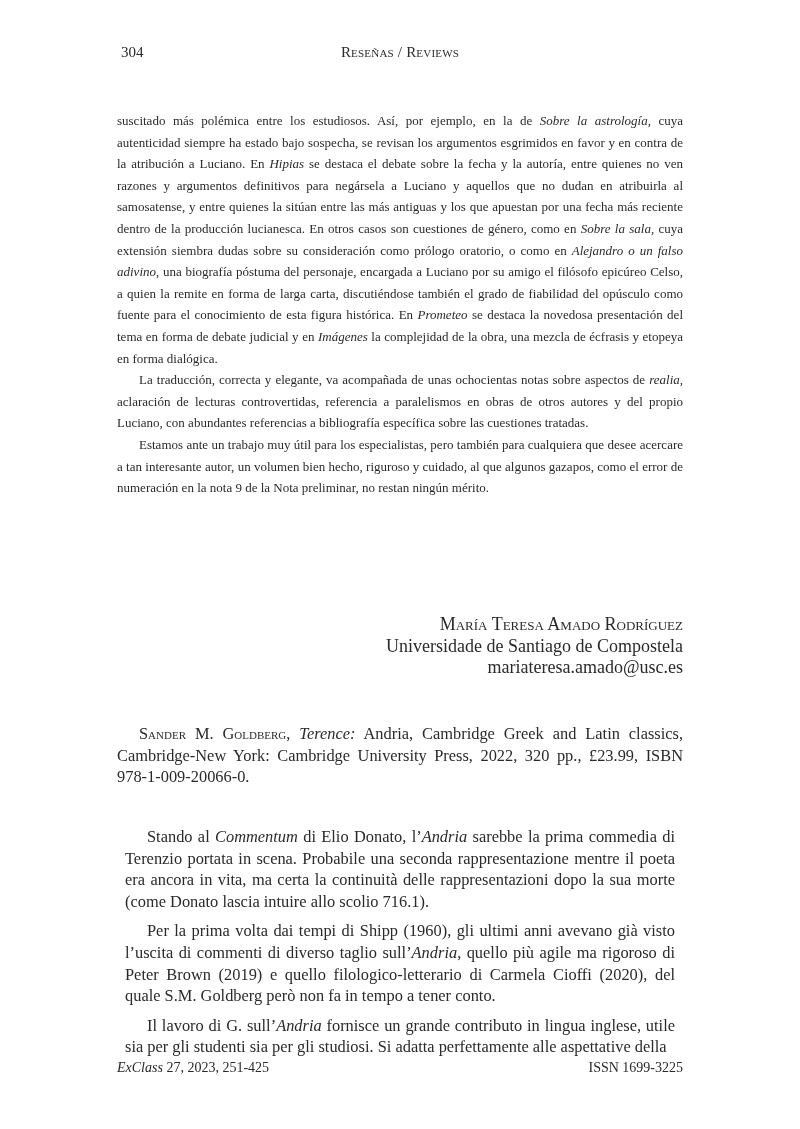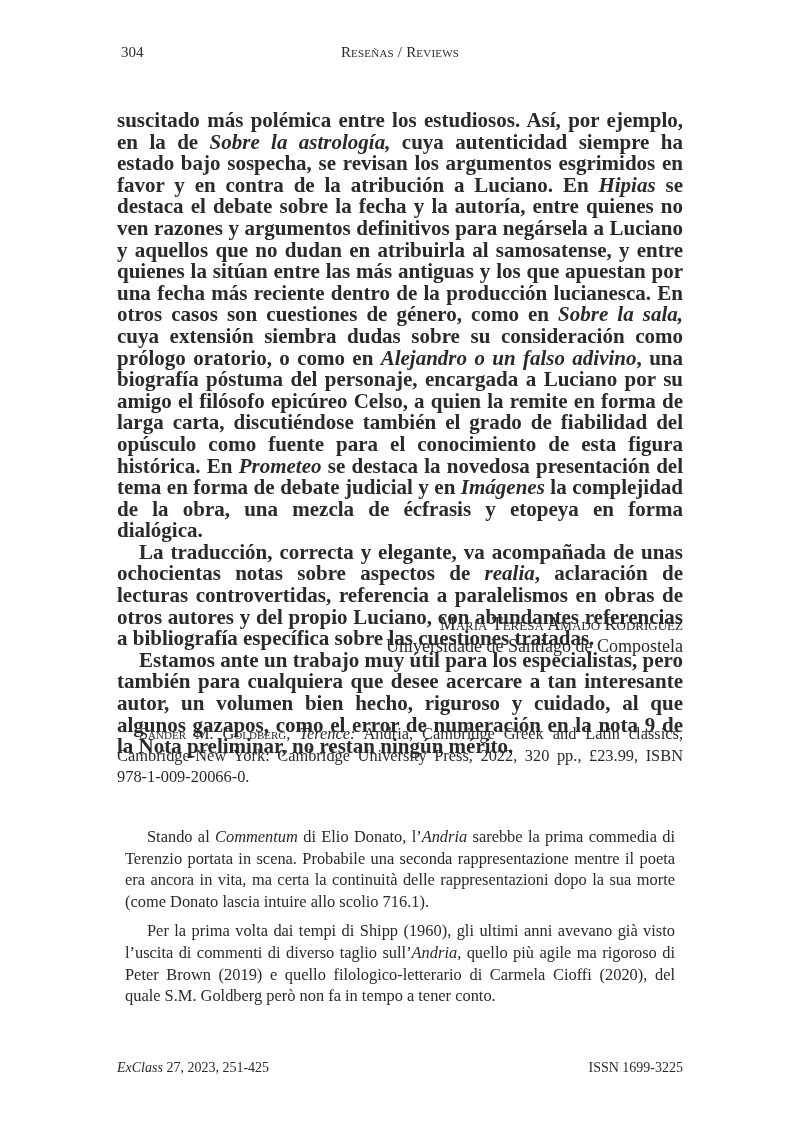--- a/index.html
+++ b/index.html
@@ -1,21 +1,21 @@
 <!DOCTYPE html>
 <html><head>
 <meta charset="utf-8">
 <style>
   html, body { margin:0; padding:0; background:#ffffff; }
   body { width:800px; height:1129px; position:relative; overflow:hidden;
          font-family:"Liberation Serif", "DejaVu Serif", serif; color:#2a2a2a; }
   .header { position:absolute; top:44px; left:117px; width:566px; height:22px; font-size:15px; }
   .page-num { position:absolute; left:4px; top:0; }
   .running-title { position:absolute; left:0; right:0; text-align:center; font-variant:small-caps; font-size:15px; letter-spacing:0.2px;}
-  .body { position:absolute; top:110px; left:117px; width:566px; font-size:21px; line-height:21.6px;font-weight:bold; }
+  .body { position:absolute; top:110px; left:117px; width:566px; font-size:13px; line-height:21.6px; }
   .body p { margin:0; text-align:justify; }
   .indent { text-indent:22px; }
   i { font-style:italic; }
   .sig { position:absolute; top:614px; right:117px; text-align:right; font-size:18px; line-height:21.6px; }
   .sc { font-variant:small-caps; }
   .review2 { position:absolute; top:723px; left:117px; width:566px; font-size:16.4px; line-height:21.6px; }
   .review2 p { margin:0; text-align:justify; }
   .review2-body { position:absolute; top:818px; left:117px; width:566px; font-size:16.4px; line-height:21.6px; }
   .review2-body p { margin:8px; text-align:justify; }
   .footer { position:absolute; top:1060px; left:117px; width:566px; font-size:14px; }
@@ -32,27 +32,29 @@
 
 <div class="body" id="r1">
     <p><span>suscitado más polémica entre los estudiosos. Así, por ejemplo, en la de </span><i>Sobre la astrología,</i><span> cuya autenticidad siempre ha estado bajo sospecha, se revisan los argumentos esgrimidos en favor y en contra de la atribución a Luciano. En </span><i>Hipias</i><span> se destaca el debate sobre la fecha y la autoría, entre quienes no ven razones y argumentos definitivos para negársela a Luciano y aquellos que no dudan en atribuirla al samosatense, y entre quienes la sitúan entre las más antiguas y los que apuestan por una fecha más reciente dentro de la producción lucianesca. En otros casos son cuestiones de género, como en </span><i>Sobre la sala,</i><span> cuya extensión siembra dudas sobre su consideración como prólogo oratorio, o como en </span><i>Alejandro o un falso adivino</i><span>, una biografía póstuma del personaje, encargada a Luciano por su amigo el filósofo epicúreo Celso, a quien la remite en forma de larga carta, discutiéndose también el grado de fiabilidad del opúsculo como fuente para el conocimiento de esta figura histórica. En </span><i>Prometeo</i><span> se destaca la novedosa presentación del tema en forma de debate judicial y en </span><i>Imágenes</i><span> la complejidad de la obra, una mezcla de écfrasis y etopeya en forma dialógica.</span></p>
     <p class="indent"><span>La traducción, correcta y elegante, va acompañada de unas ochocientas notas sobre aspectos de </span><i>realia</i><span>, aclaración de lecturas controvertidas, referencia a paralelismos en obras de otros autores y del propio Luciano, con abundantes referencias a bibliografía específica sobre las cuestiones tratadas.</span></p>
     <p class="indent"><span>Estamos ante un trabajo muy útil para los especialistas, pero también para cualquiera que desee acercare a tan interesante autor, un volumen bien hecho, riguroso y cuidado, al que algunos gazapos, como el error de numeración en la nota 9 de la Nota preliminar, no restan ningún mérito.</span></p>
   </div>
 
 <div class="sig">
   <div class="sc">María Teresa Amado Rodríguez</div>
   <div>Universidade de Santiago de Compostela</div>
+  <div>mariateresa.amado@usc.es</div>
 </div>
 
 <div class="review2">
   <p class="indent"><span class="sc">Sander M. Goldberg</span>, <i>Terence:</i><span> Andria, Cambridge Greek and Latin classics, Cambridge-New York: Cambridge University Press, 2022, 320 pp., £23.99, ISBN 978-1-009-20066-0.</span></p>
 </div>
 
 <div class="review2-body" id="r2">
     <p class="indent"><span>Stando al </span><i>Commentum</i><span> di Elio Donato, l’</span><i>Andria</i><span> sarebbe la prima commedia di Terenzio portata in scena. Probabile una seconda rappresentazione mentre il poeta era ancora in vita, ma certa la continuità delle rappresentazioni dopo la sua morte (come Donato lascia intuire allo scolio 716.1).</span></p>
     <p class="indent"><span>Per la prima volta dai tempi di Shipp (1960), gli ultimi anni avevano già visto l’uscita di commenti di diverso taglio sull’</span><i>Andria</i><span>, quello più agile ma rigoroso di Peter Brown (2019) e quello filologico-letterario di Carmela Cioffi (2020), del quale S.M. Goldberg però non fa in tempo a tener conto.</span></p>
+    <p class="indent"><span>Il lavoro di G. sull’</span><i>Andria</i><span> fornisce un grande contributo in lingua inglese, utile sia per gli studenti sia per gli studiosi. Si adatta perfettamente alle aspettative della</span></p>
   </div>
 
 <div class="footer">
   <span class="footer-left"><i>ExClass</i><span> 27, 2023, 251-425</span></span>
   <span class="footer-right">ISSN 1699-3225</span>
 </div>
 
 </body></html>

